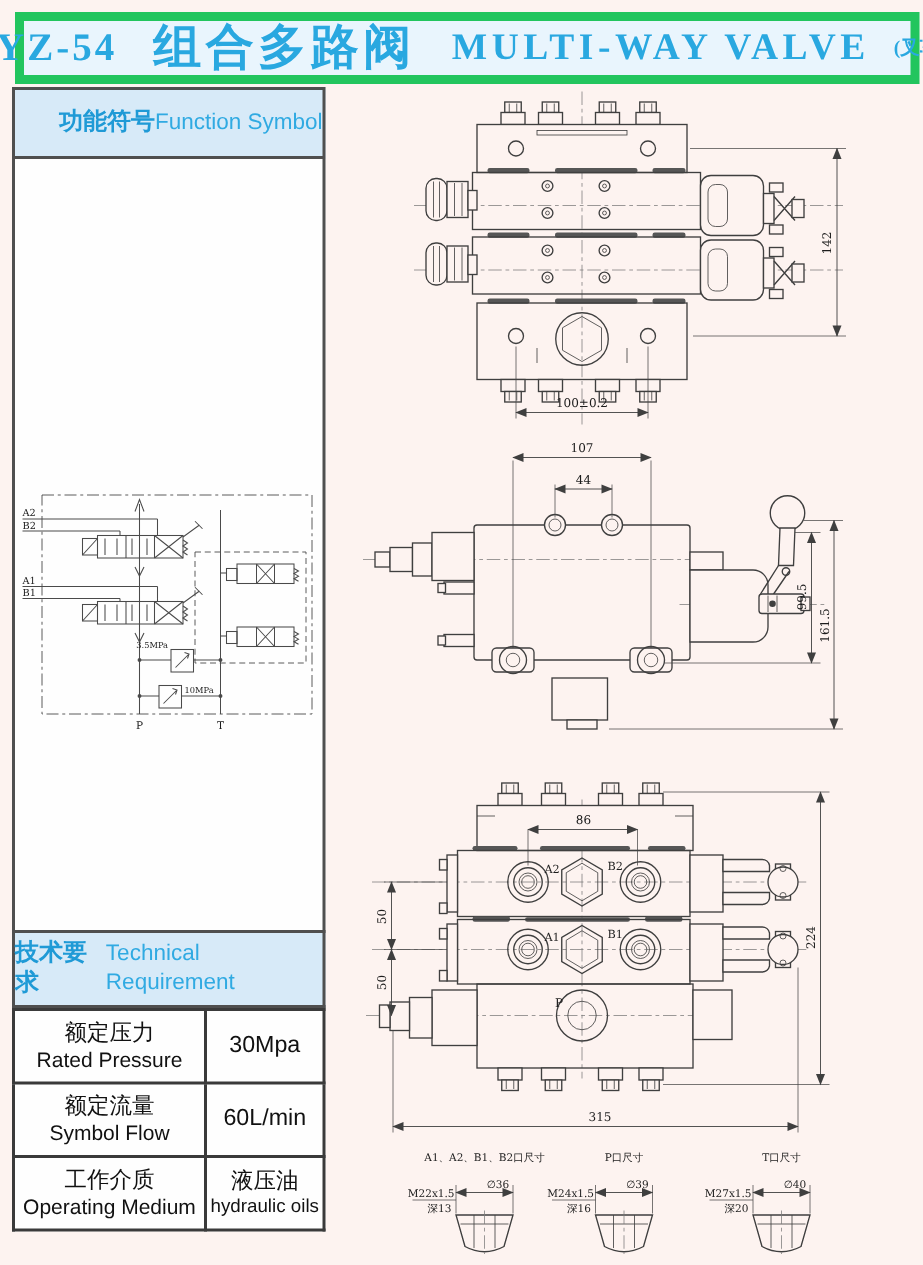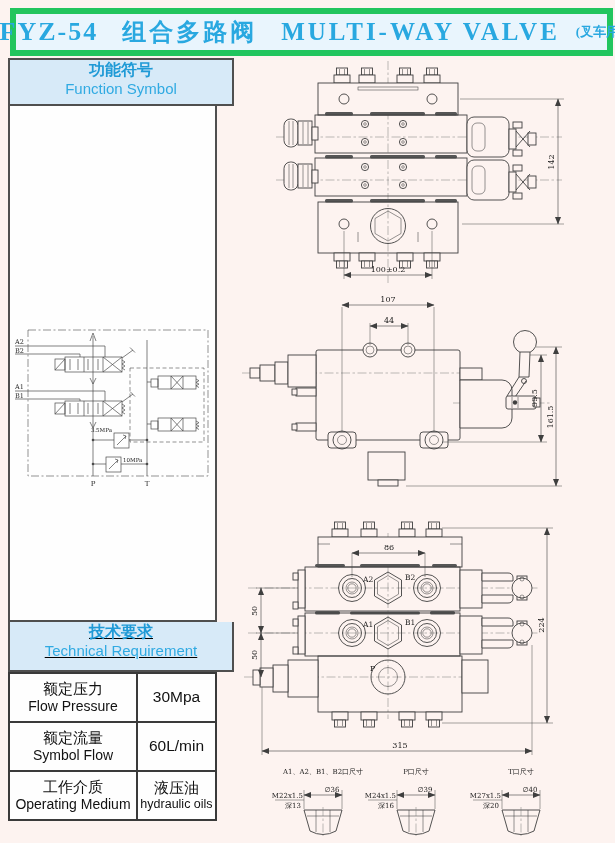--- a/index.html
+++ b/index.html
@@ -8,37 +8,37 @@
     background:#fdf3f0;
     font-family:"Liberation Sans",sans-serif;
   }
   .title-bar{
     position:absolute;left:10px;top:8px;width:591px;height:36px;
     background:#e9f5fd;border:6px solid #22c55e;
     display:flex;align-items:center;justify-content:center;gap:24px;
     color:#29a8e0;white-space:nowrap;
   }
   .t-model{font-family:"Liberation Serif",serif;font-weight:bold;font-size:26px;letter-spacing:2px;}
-  .t-cn{font-family:"Liberation Serif",serif;font-weight:bold;font-size:24px;letter-spacing:3px;text-align:center;}
+  .t-cn{font-family:"Liberation Serif",serif;font-weight:bold;font-size:32px;letter-spacing:3px;text-align:center;}
   .t-en{font-family:"Liberation Serif",serif;font-weight:bold;font-size:25px;letter-spacing:3px;text-align:right;}
   .t-note{font-family:"Liberation Serif",serif;font-weight:bold;font-size:13px;margin-left:-8px;}
   .left-col{position:absolute;left:8px;top:58px;width:209px;}
   .hdr{
-    box-sizing:border-box;width:226px;height:48px;
+    box-sizing:border-box;width:209px;height:48px;
     border:2px solid #4f4f4f;background:#d7eaf8;
-    display:flex;flex-direction:column;align-items:center;justify-content:flex-start;line-height:1.25;
+    display:flex;flex-direction:row;align-items:center;justify-content:flex-end;line-height:1.25;
   }
   .hdr-cn{color:#1f9ad6;font-weight:bold;font-size:16px;}
   .hdr-en{color:#30aae2;font-size:15px;}
   .symbol-box{
     box-sizing:border-box;width:209px;height:516px;background:#fefefe;
     border:2px solid #4f4f4f;border-top:none;position:relative;
   }
   .symbol-box svg{position:absolute;left:0px;top:218px;}
-  .hdr2{border-top:none;height:50px;text-decoration:underline;}
+  .hdr2{border-top:none;height:50px;}
   table.tech{
     border-collapse:collapse;width:209px;table-layout:fixed;background:#fefefe;
     margin-top:0px;
   }
   table.tech td{
     border:2px solid #3a3a3a;text-align:center;vertical-align:middle;
     height:47px;padding:0;color:#111;line-height:1.2;
   }
   td.lbl{width:126px;font-size:14.5px;}
   td.val{font-size:15.5px;}
@@ -160,21 +160,21 @@
   <div class="hdr hdr2">
     <span class="hdr-cn">技术要求</span>
     <span class="hdr-en">Technical Requirement</span>
   </div>
 
   <table class="tech">
     <tbody>
         <tr>
       <td class="lbl">
         <span class="cell-cn">额定压力</span>
-        <span class="cell-en">Flow Pressure</span>
+        <span class="cell-en">Rated Pressure</span>
       </td>
       <td class="val">30Mpa</td>
     </tr>
     <tr>
       <td class="lbl">
         <span class="cell-cn">额定流量</span>
         <span class="cell-en">Symbol Flow</span>
       </td>
       <td class="val">60L/min</td>
     </tr>

